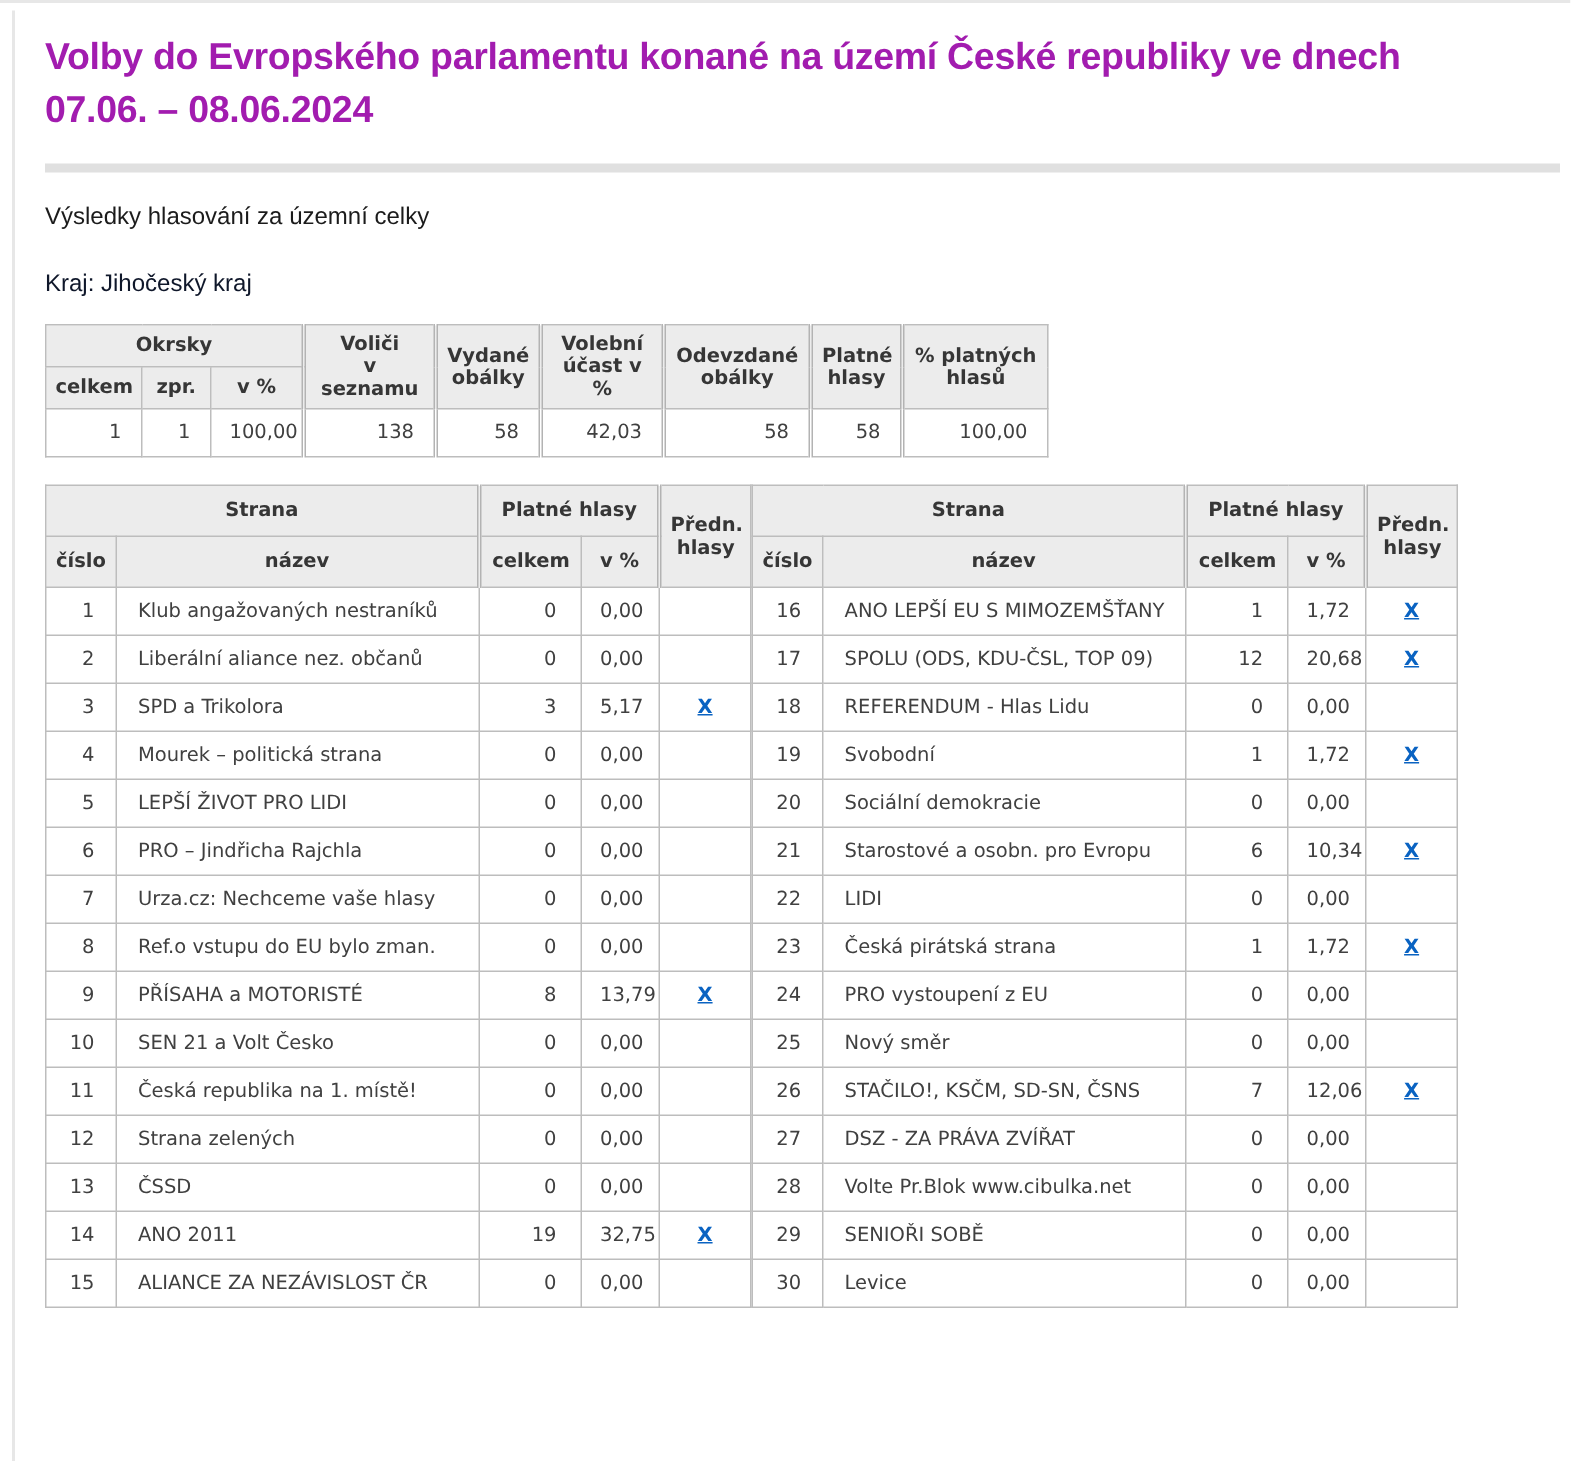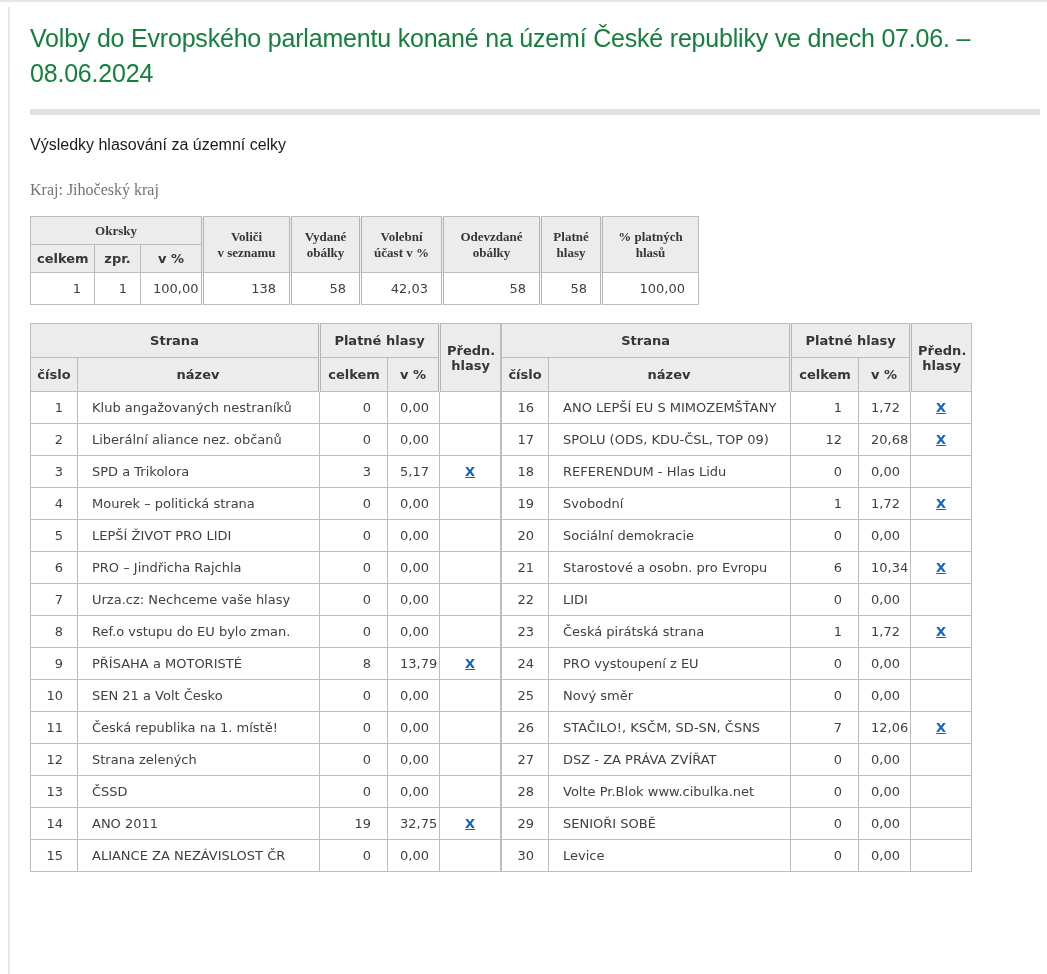--- a/index.html
+++ b/index.html
@@ -9,45 +9,45 @@
     font-family: "DejaVu Sans", "Liberation Sans", sans-serif;
     color: #3d3d3d;
   }
   .edge-top { position: absolute; top: 0; left: 0; width: 100%; height: 2px; background: #e7e7e7; }
   .edge-left { position: absolute; top: 7px; left: 8px; width: 2px; bottom: 0; background: #e7e7e7; }
 
   .content { padding: 13px 7px 30px 30px; }
 
   h1.page-title {
     font-family: "Liberation Sans", sans-serif;
-    color: #15803d; font-size: 25px; line-height: 1.38; font-weight: 400;
+    color: #a21caf; font-size: 25px; line-height: 1.38; font-weight: 700;
     margin: 8px 0 0 0; max-width: 945px; letter-spacing: -0.2px;
   }
   .title-divider { height: 6px; background: #e0e0e0; margin-top: 19px; }
 
   h2.results-subtitle {
     font-family: "Liberation Sans", sans-serif;
     font-size: 16px; font-weight: 400; color: #1b1b1b; margin: 21px 0 0 0;
   }
   .loc-line {
-    font-family: Liberation Serif, serif;
-    font-size: 16px; color: #737373; margin: 27px 0 0 0;
+    font-family: Liberation Sans, sans-serif;
+    font-size: 16px; color: #0f172a; margin: 27px 0 0 0;
   }
 
   table { border-collapse: collapse; font-size: 13px; color: #404040; }
   th, td { border: 1px solid #bdbdbd; vertical-align: middle; }
   th {
     background: #ececec; font-weight: 700; text-align: center;
     white-space: pre-line; padding: 2px 6px; color: #363636;
   }
   td { background: #ffffff; padding: 0 12px; height: 32px; }
   .grp { border-left: 3px double #b3b3b3; }
 
   .summary-table { margin-top: 17px; table-layout: fixed; width: 668px; }
-  .summary-table tr.h1 th { height: 28px; font-family: Liberation Serif, serif; }
+  .summary-table tr.h1 th { height: 28px; }
   .summary-table tr.h2 th { height: 28px; }
   .summary-table td { text-align: right; padding-right: 13px; height: 32px; }
 
   .tables-row { display: flex; margin-top: 18px; }
   .party-table { table-layout: fixed; width: 470px; }
   .party-table th { height: 34px; }
   .party-table td.c-num   { text-align: right; padding-right: 14px; }
   .party-table td.c-name  { text-align: left;  padding-left: 14px; overflow: hidden; white-space: nowrap; }
   .party-table td.c-total { text-align: right; padding-right: 16px; }
   .party-table td.c-pct   { text-align: right; padding-right: 12px; }

